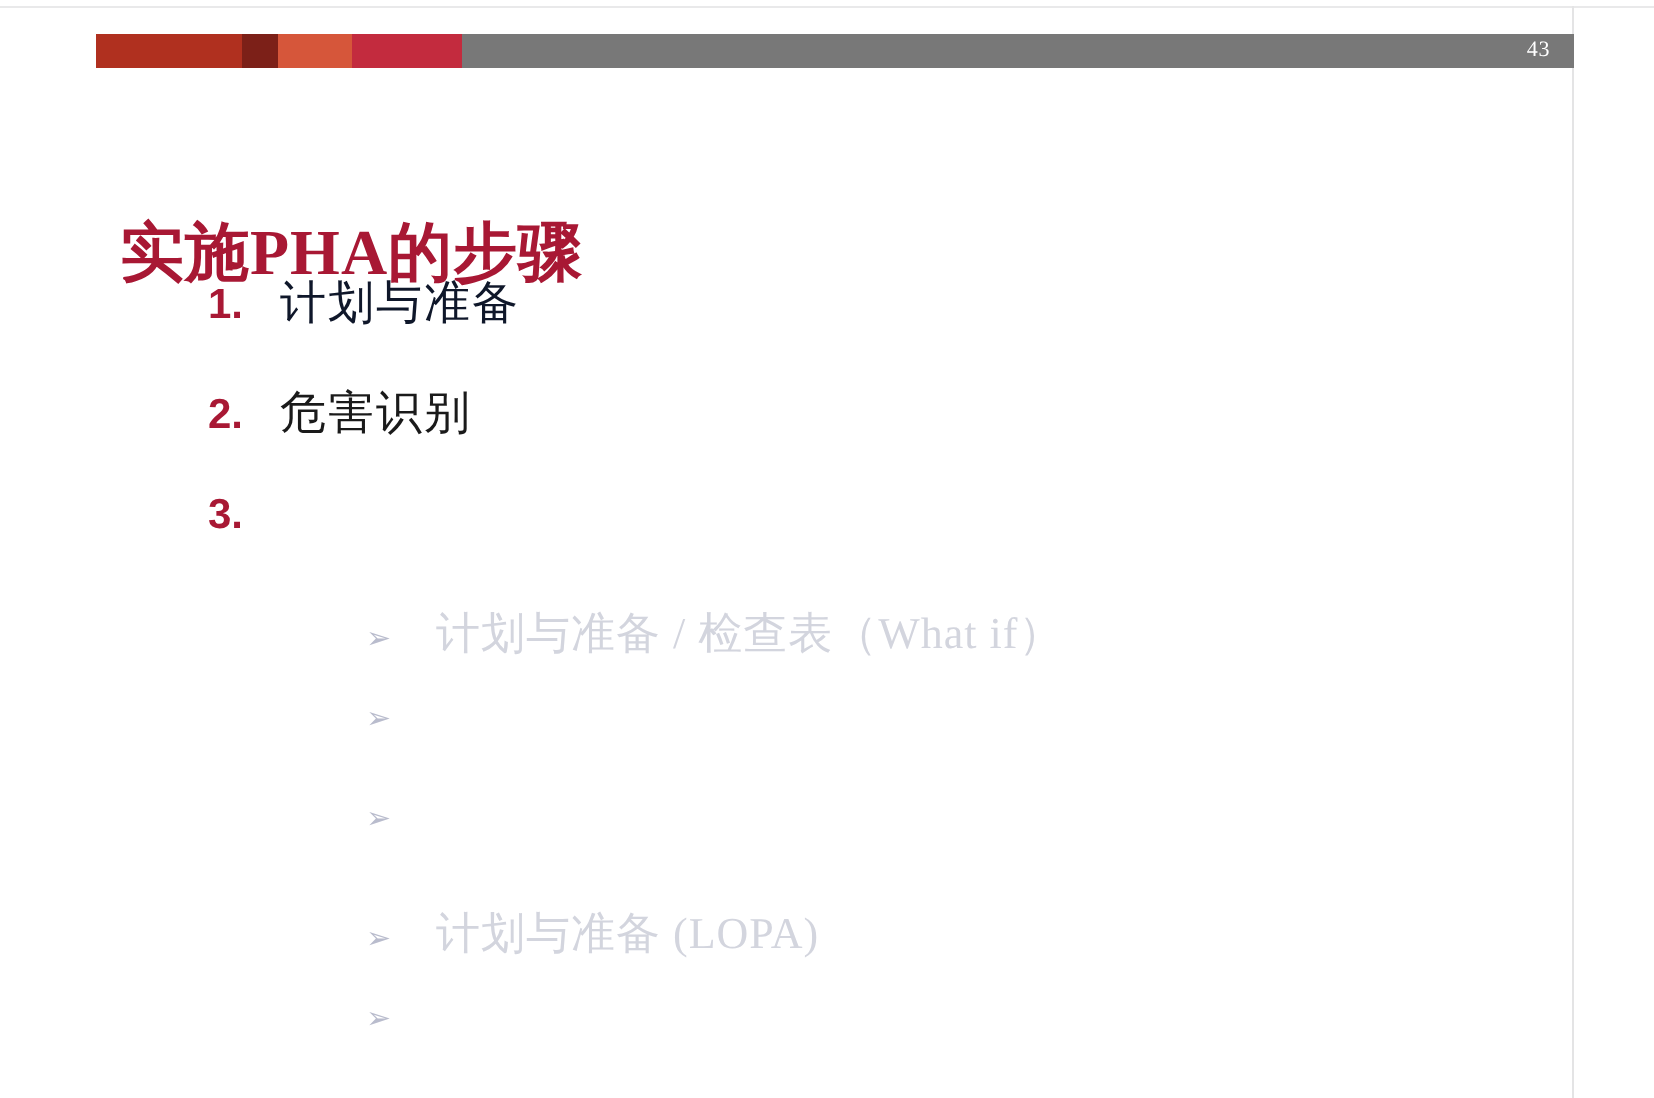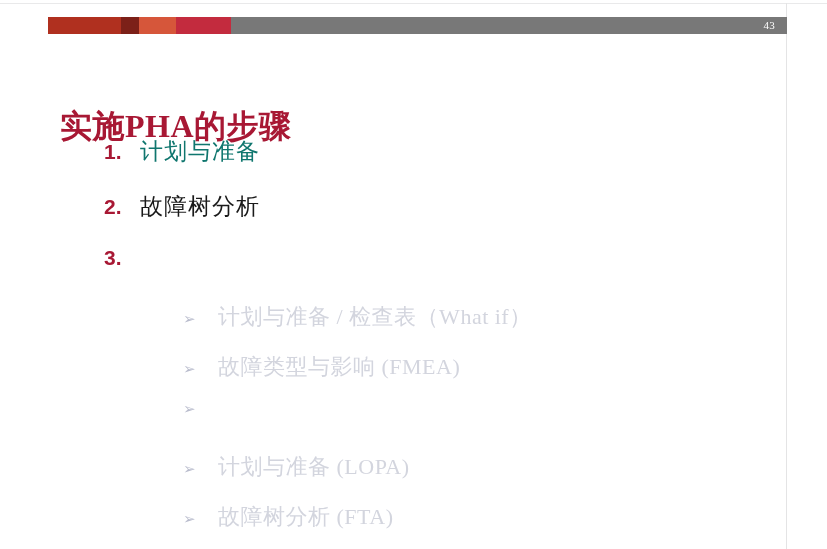--- a/index.html
+++ b/index.html
@@ -95,21 +95,21 @@
     flex: 0 0 36px;
     font-size: 21px;
     font-weight: 700;
     color: #a81834;
     font-family: "Liberation Sans", sans-serif;
   }
   .step-text {
     font-family: "Liberation Serif", serif;
     font-size: 23px;
     letter-spacing: 1px;
-    color: #0f766e;
+    color: #0f172a;
   }
   .step.active .step-text {
     color: #1a1a1a;
   }
 
   
   .substeps {
     position: absolute;
     left: 183px;
     top: 302px;
@@ -156,42 +156,40 @@
 
   <div class="slide-title">实施PHA的步骤</div>
 
   <div class="steps">
     <div class="step">
       <span class="step-num">1.</span>
       <span class="step-text">计划与准备</span>
     </div>
     <div class="step active">
       <span class="step-num">2.</span>
-      <span class="step-text">故障树分析</span>
+      <span class="step-text">危害识别</span>
     </div>
     <div class="step">
       <span class="step-num">3.</span>
     </div>
   </div>
 
   <div class="substeps">
     <div class="substep">
       <span class="substep-bullet">➢</span>
       <span class="substep-text">计划与准备 / 检查表（What if）</span>
     </div>
     <div class="substep">
       <span class="substep-bullet">➢</span>
-      <span class="substep-text">故障类型与影响 (FMEA)</span>
     </div>
     <div class="substep">
       <span class="substep-bullet">➢</span>
     </div>
     <div class="substep">
       <span class="substep-bullet">➢</span>
       <span class="substep-text">计划与准备 (LOPA)</span>
     </div>
     <div class="substep">
       <span class="substep-bullet">➢</span>
-      <span class="substep-text">故障树分析 (FTA)</span>
     </div>
   </div>
 
 </div>
 
 </body></html>

